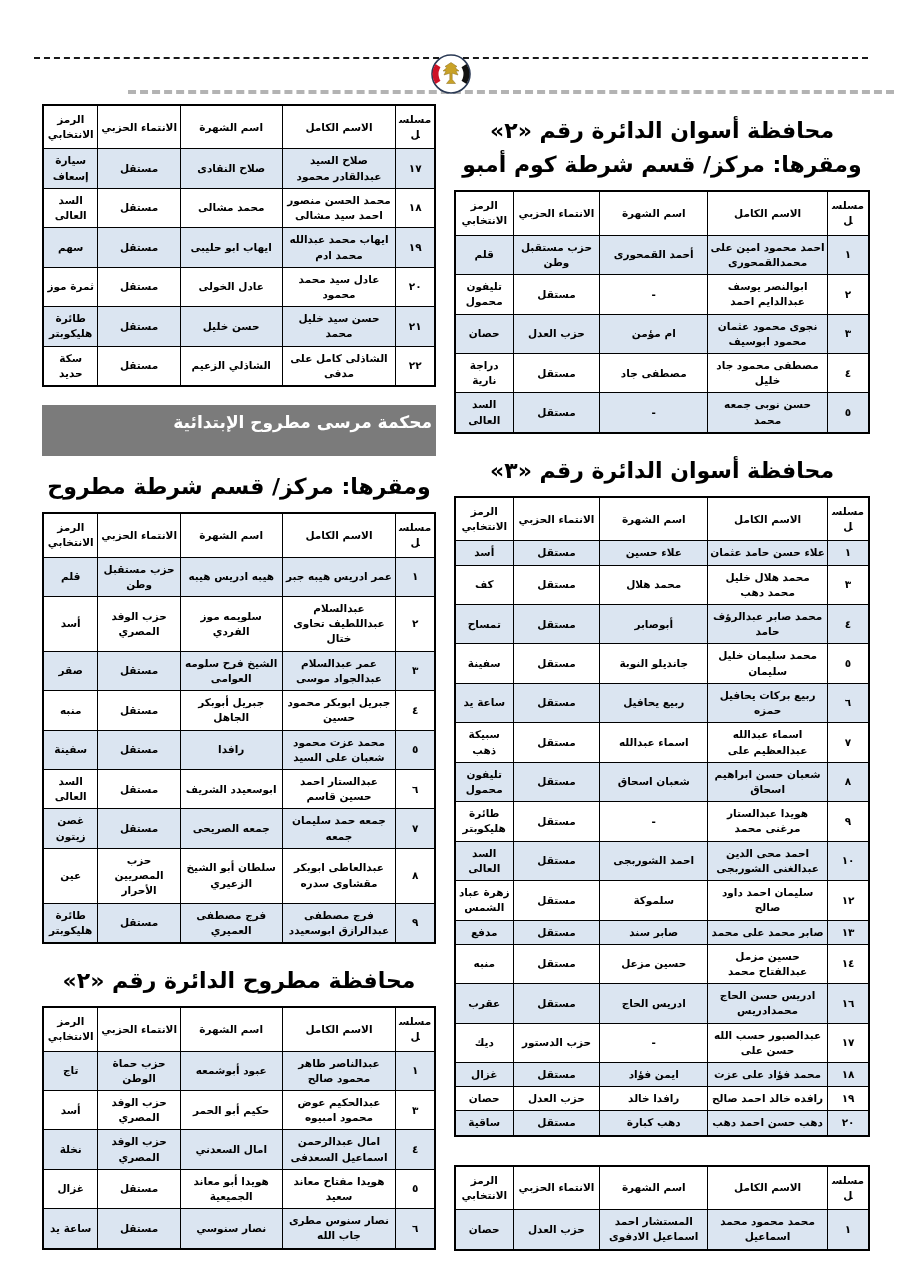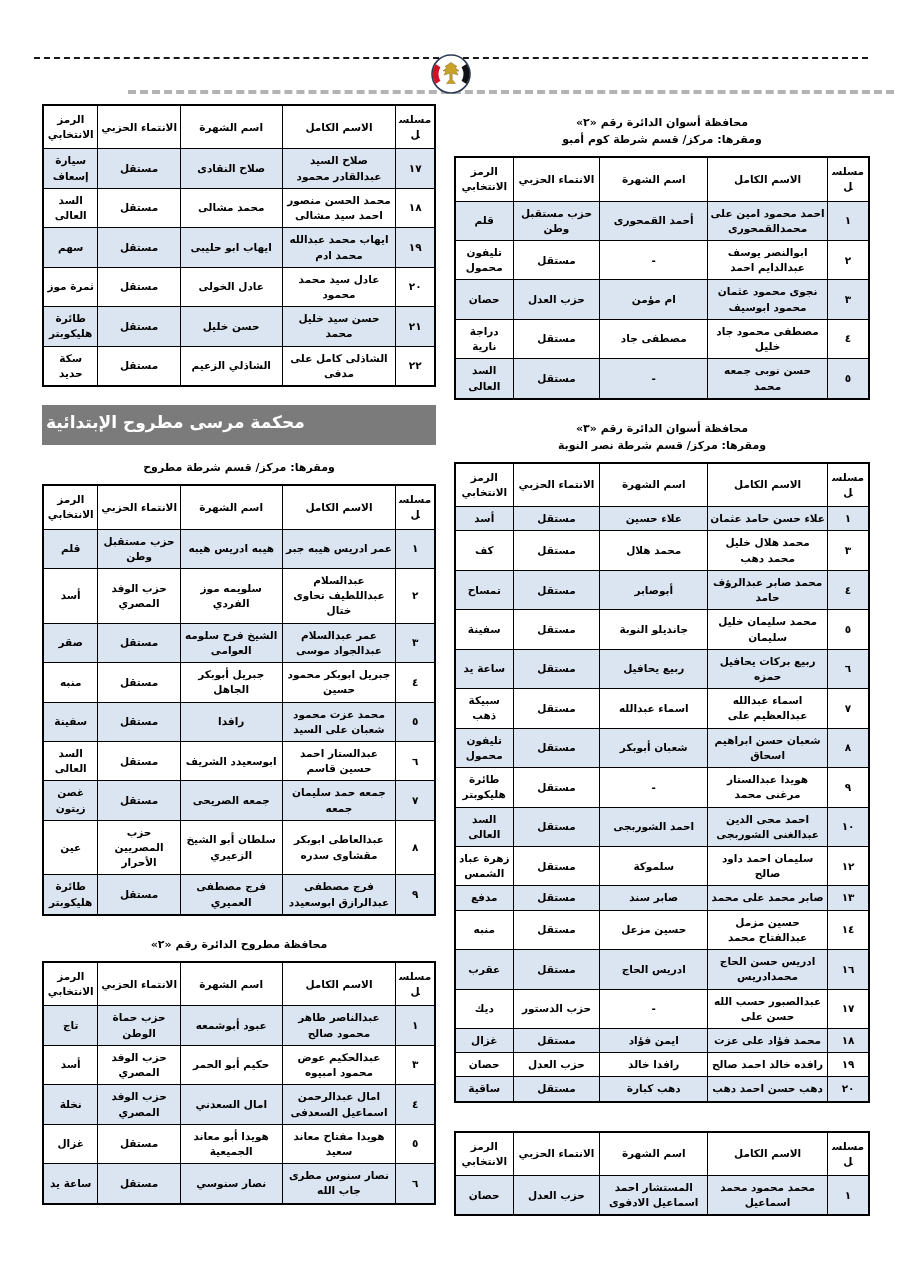--- a/index.html
+++ b/index.html
@@ -11,24 +11,24 @@
   .top-decor{position:absolute;top:0;left:0;width:902px;height:102px;}
   .rule-thin{position:absolute;top:57px;right:34px;left:34px;border-top:2px dashed #1a1a1a;}
   .rule-thick{position:absolute;top:90px;right:8px;left:128px;border-top:4px dashed #b3b3b3;}
   .emblem{position:absolute;top:53px;right:431px;width:40px;height:42px;}
   .content{position:absolute;top:104px;right:32px;left:42px;display:flex;gap:18px;}
   .col{display:flex;flex-direction:column;}
   .col-right{width:416px;}
   .col-left{width:394px;}
   .banner{
     background:#7b7b7b;color:#ffffff;font-weight:bold;font-size:17px;
-    text-align:left;padding:7px 4px 13px;margin:8px 0 4px;letter-spacing:0;
+    text-align:right;padding:7px 4px 24px;margin:8px 0 4px;letter-spacing:0;
   }
   .sec-title{
-    font-weight:bold;font-size:11px;color:#000;text-align:center;
+    font-weight:bold;font-size:22px;color:#000;text-align:center;
     line-height:1.55;margin:10px 0 8px;
   }
   table.cand{
     width:100%;border-collapse:collapse;border:2px solid #000;
     table-layout:fixed;margin-bottom:10px;
   }
   table.cand th,table.cand td{
     border:1px solid #000;text-align:center;vertical-align:middle;
     font-size:10.5px;font-weight:bold;color:#000;
     padding:4px 2px;line-height:1.45;word-wrap:break-word;
@@ -115,21 +115,20 @@
             <td>٥</td>
             <td>حسن نوبى جمعه محمد</td>
             <td>-</td>
             <td>مستقل</td>
             <td>السد العالى</td>
           </tr>
         </tbody>
       </table>
       <div class="sec-title">
         <div>محافظة أسوان الدائرة رقم «٣»</div>
-        <div>ومقرها: مركز/ قسم شرطة نصر النوبة</div>
       </div>
       <table class="cand">
         <colgroup>
           <col class="c-serial">
           <col class="c-name">
           <col class="c-known">
           <col class="c-party">
           <col class="c-symbol">
         </colgroup>
         <thead>
@@ -180,21 +179,21 @@
           <tr>
             <td>٧</td>
             <td>اسماء عبدالله عبدالعظيم على</td>
             <td>اسماء عبدالله</td>
             <td>مستقل</td>
             <td>سبيكة ذهب</td>
           </tr>
           <tr>
             <td>٨</td>
             <td>شعبان حسن ابراهيم اسحاق</td>
-            <td>شعبان أبوبكر</td>
+            <td>شعبان اسحاق</td>
             <td>مستقل</td>
             <td>تليفون محمول</td>
           </tr>
           <tr>
             <td>٩</td>
             <td>هويدا عبدالستار مرغنى محمد</td>
             <td>-</td>
             <td>مستقل</td>
             <td>طائرة هليكوبتر</td>
           </tr>

